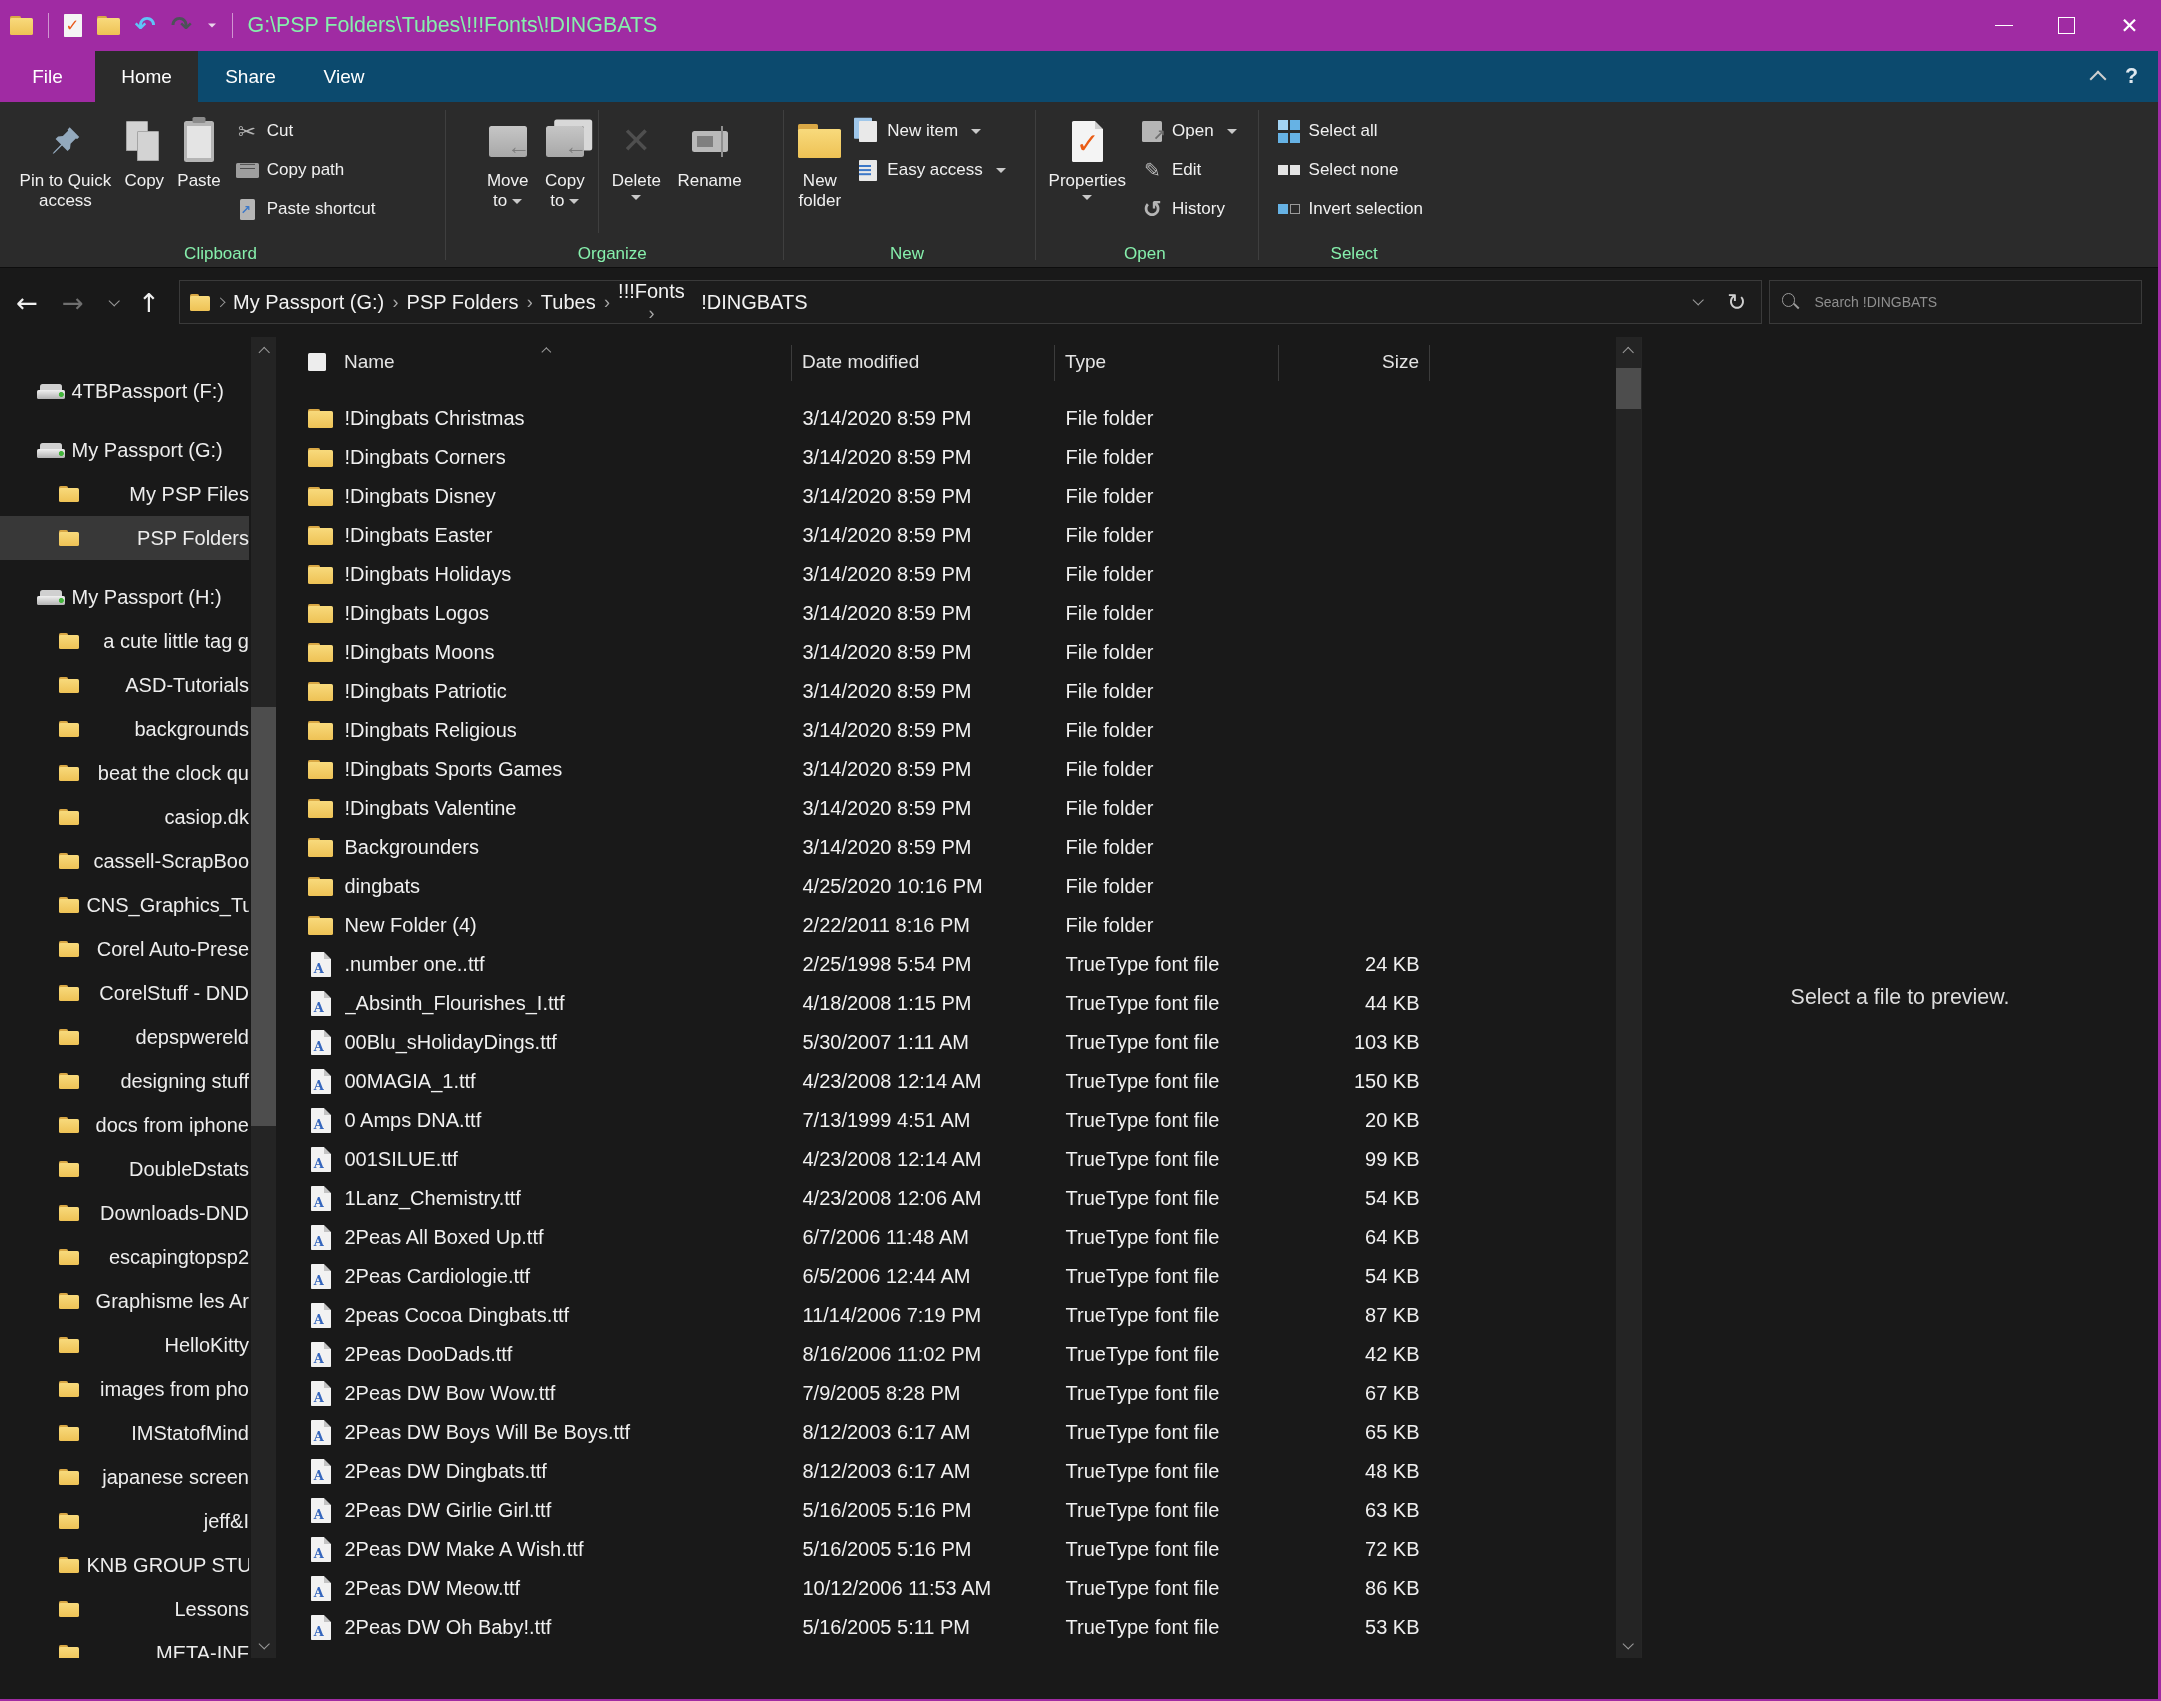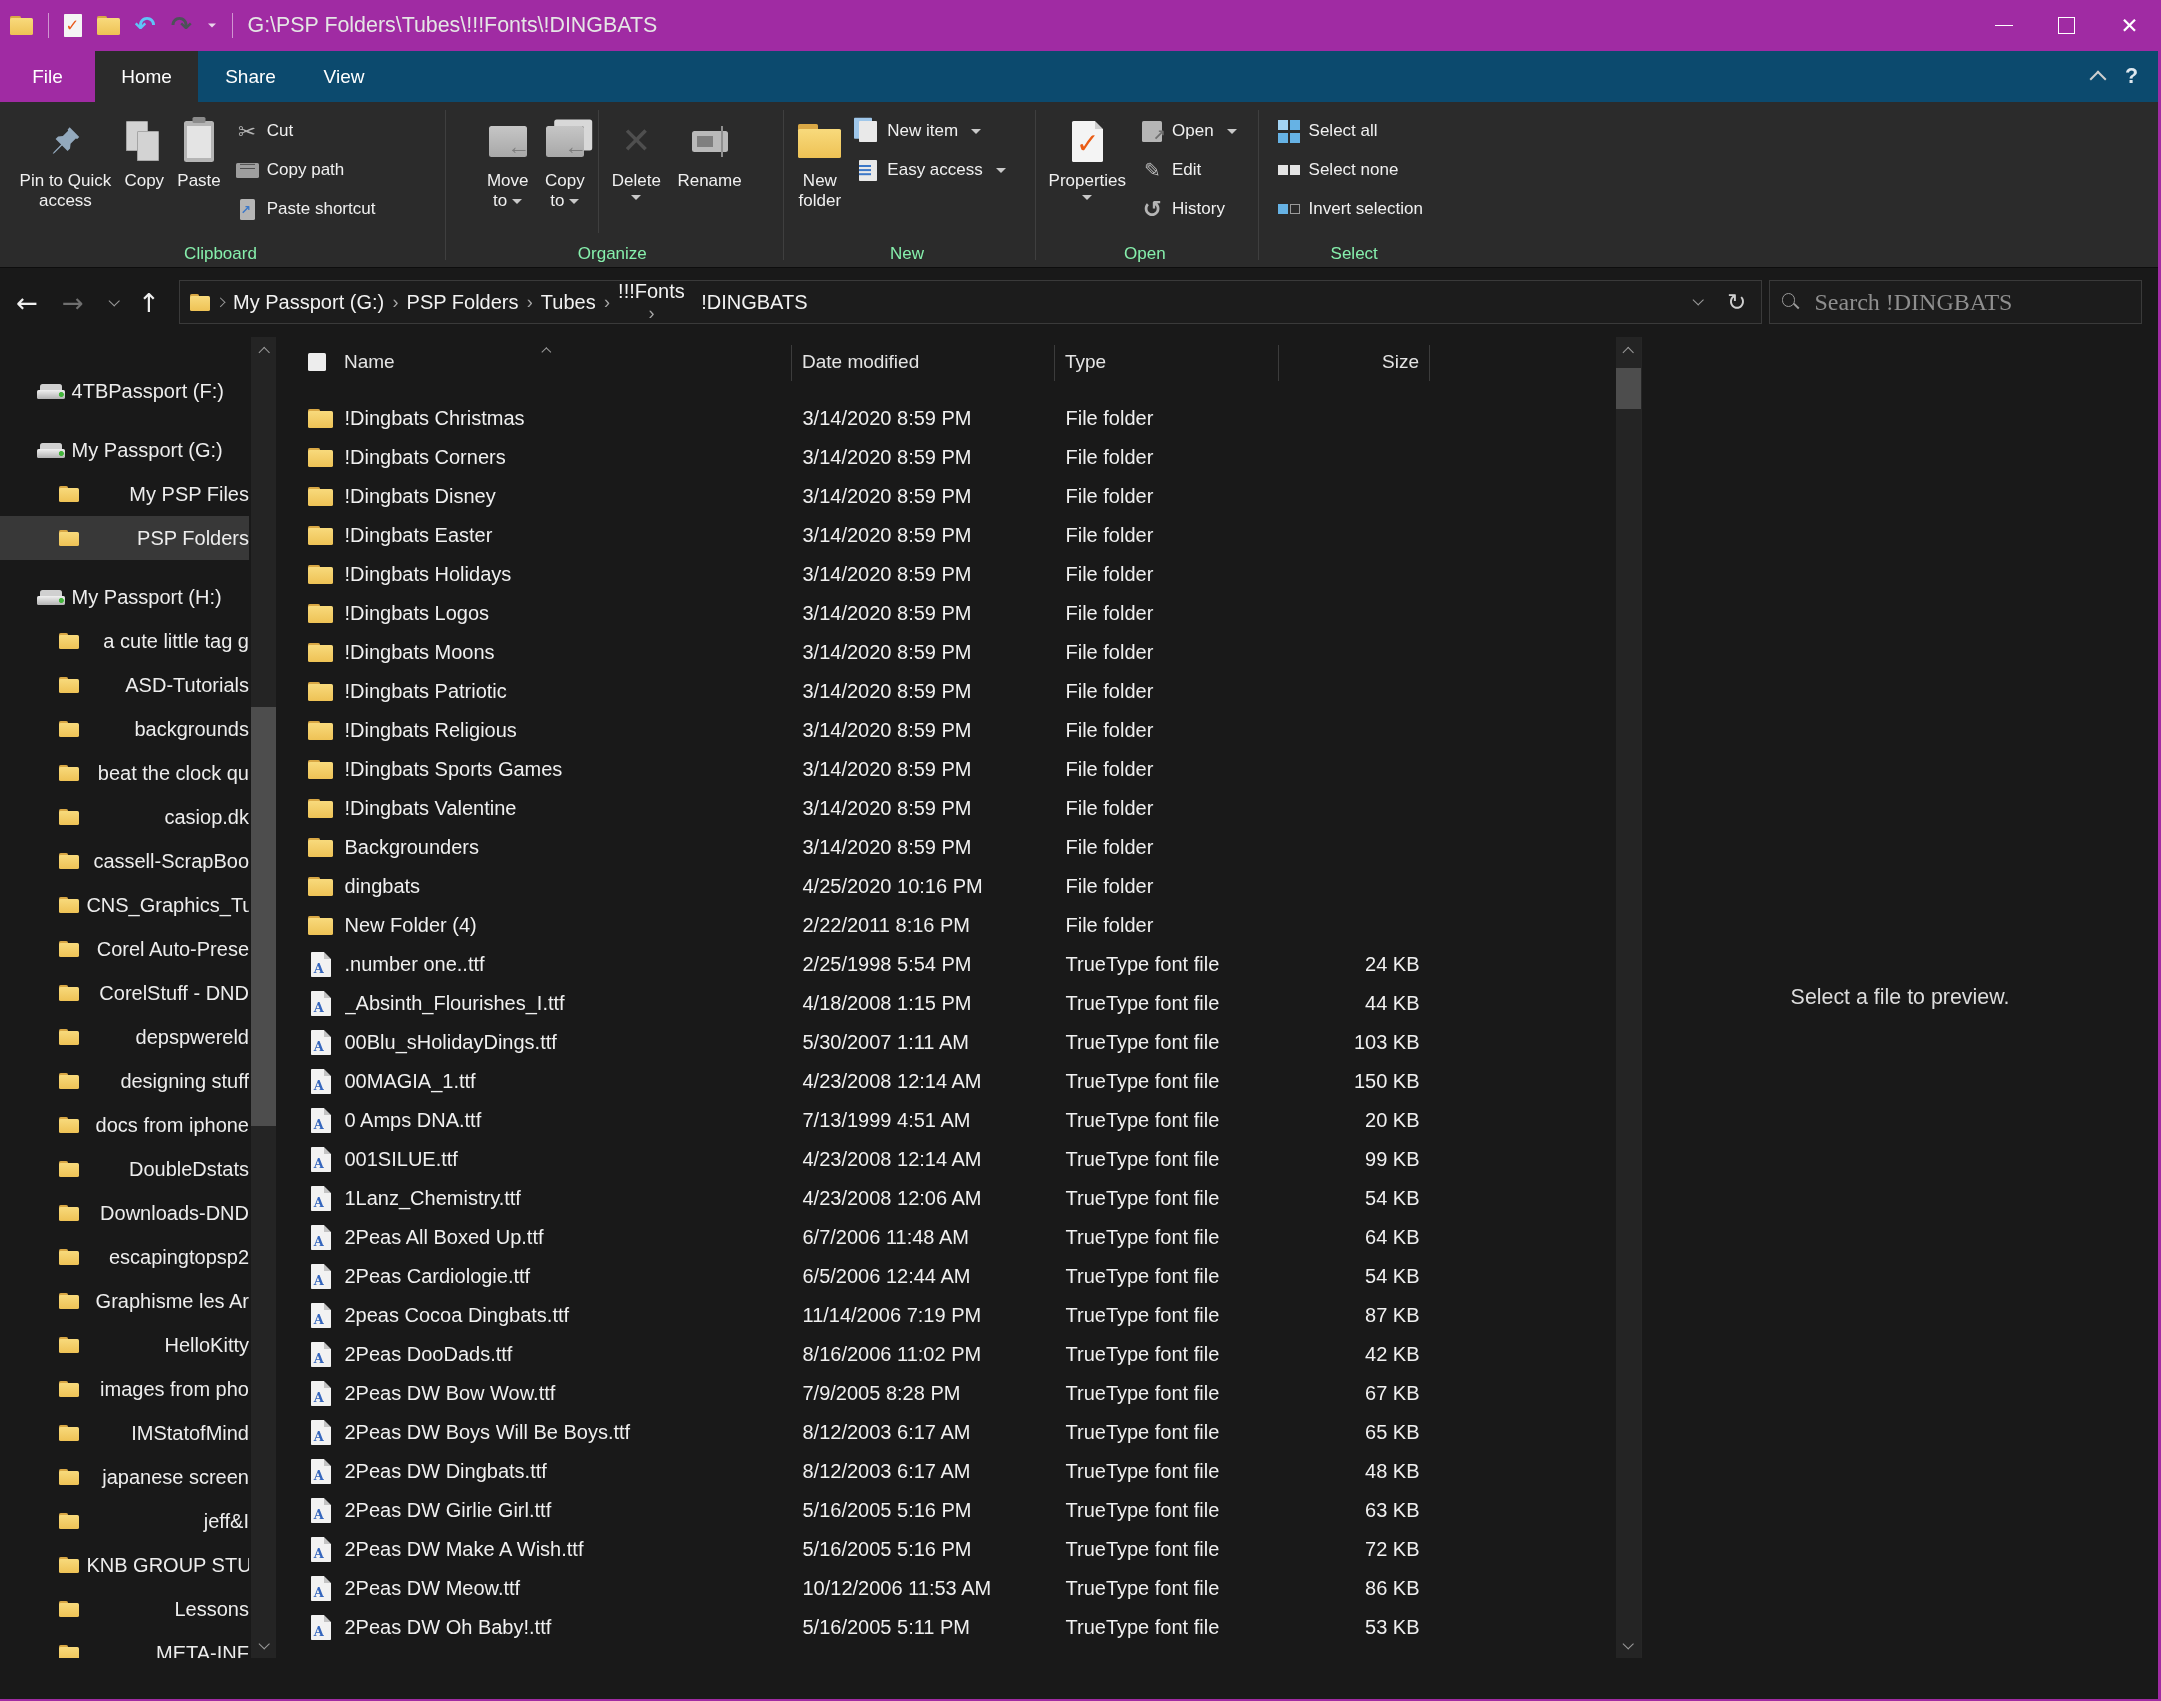--- a/index.html
+++ b/index.html
@@ -15,21 +15,21 @@
   .icf::before{content:'';position:absolute;left:0;top:0;width:46%;height:28%;background:#d9a845;border-radius:1.6px 1.6px 0 0;}
   .icf::after{content:'';position:absolute;left:0;top:14%;width:100%;height:86%;
               background:linear-gradient(#f8da7c,#eec255);border-radius:1.6px;}
   .qa .icf{width:23px;height:20px;}
   .qa-check{position:relative;width:18px;height:23px;background:#f4f4f4;border-radius:0.8px;}
   .qa-check::after{content:'✓';position:absolute;left:1.6px;top:1.6px;font-size:16.4px;font-weight:bold;color:#e8591a;}
   .glyph{font-family:"DejaVu Sans",sans-serif;line-height:1;}
   .qa-undo{font-size:25px;color:#5fc4f7;font-weight:bold;}
   .qa-redo{font-size:25px;color:#4c5258;font-weight:bold;}
   .tri-down{width:0;height:0;border-left:5px solid transparent;border-right:5px solid transparent;border-top:5.7px solid #fff;}
-  .title-text{margin-left:15px;font-size:21.4px;color:#e5e5e5;white-space:nowrap;}
+  .title-text{margin-left:15px;font-size:21.4px;color:#86efac;white-space:nowrap;}
   .win-controls{margin-left:auto;display:flex;height:51px;}
   .wc{width:63px;height:51px;display:flex;align-items:center;justify-content:center;}
   .wc-min i{display:block;width:18px;height:1.6px;background:#fff;}
   .wc-max i{display:block;width:15px;height:15px;border:1.6px solid #fff;}
   .wc-close{font-size:21.4px;color:#fff;}
   
   .tabrow{position:absolute;top:51px;left:0;right:0;height:51px;background:#0c4a6e;display:flex;align-items:stretch;}
   .tab{display:flex;align-items:center;justify-content:center;font-size:19px;color:#fff;}
   .tab-file{width:95px;background:#a02ba3;}
   .tab-home{width:103px;background:#2b2b2b;}
@@ -110,22 +110,22 @@
   .crumbs{display:flex;align-items:center;white-space:nowrap;overflow:hidden;}
   .crumb{font-size:20px;color:#f2f2f2;padding:0 8.2px;}
   .crumb-sep{color:#a8a8a8;font-size:18px;}
   .addr-right{margin-left:auto;display:flex;align-items:center;gap:25px;padding-right:8.2px;}
   .addr-refresh{font-size:23px;color:#cfcfcf;}
   .search-box{position:absolute;left:1769px;top:12.3px;width:373px;height:44px;background:#1c1c1c;border:0.8px solid #3a3a3a;
               box-sizing:border-box;display:flex;align-items:center;padding:0 11.5px;gap:13px;}
   .mag{position:relative;width:18px;height:18px;flex:none;}
   .mag::before{content:'';position:absolute;left:0;top:0;width:11.5px;height:11.5px;border:1.6px solid #9a9a9a;border-radius:50%;}
   .mag::after{content:'';position:absolute;left:11.5px;top:11.5px;width:6.6px;height:1.6px;background:#9a9a9a;transform:rotate(45deg);}
-  .search-input{flex:1;background:transparent;border:none;outline:none;color:#737373;font-size:24px;
-                font-family:Liberation Serif, serif;}
+  .search-input{flex:1;background:transparent;border:none;outline:none;color:#737373;font-size:14px;
+                font-family:Liberation Sans, sans-serif;}
   .search-input::placeholder{color:#8f8f8f;}
   
   .main{position:absolute;top:337px;left:0;width:2158px;height:1321px;}
   
   .sidebar{position:absolute;left:0;top:0;bottom:0;width:283px;overflow:hidden;}
   .side-list{padding-top:17px;}
   .side-row{height:44px;display:flex;align-items:center;font-size:20px;color:#ededed;margin-right:34px;white-space:nowrap;overflow:hidden;}
   .side-row.gap{margin-top:15px;}
   .side-row.ind-1{padding-left:37px;}
   .side-row.ind-2{padding-left:59px;justify-content:space-between;}

